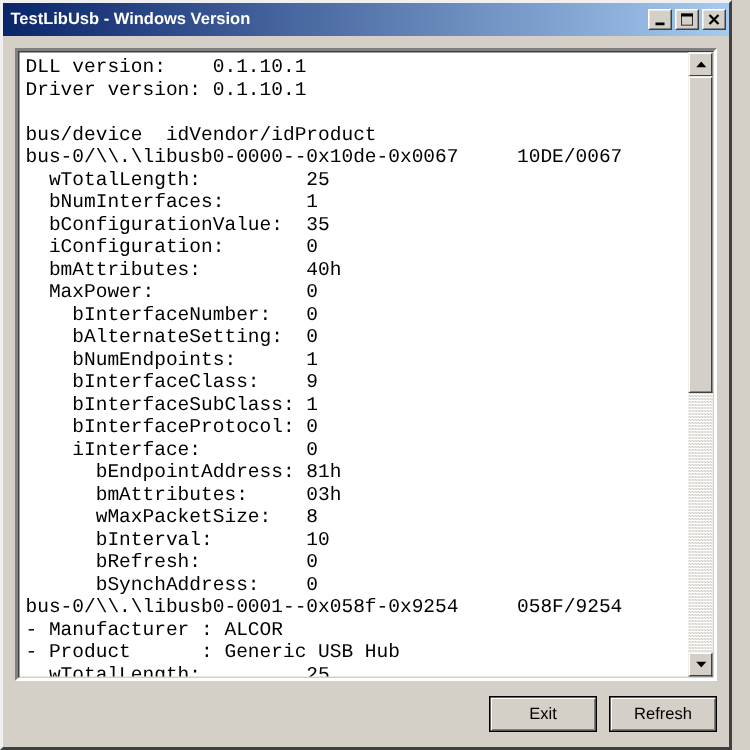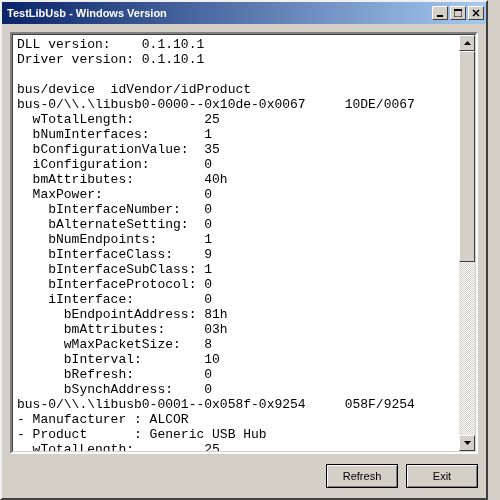--- a/index.html
+++ b/index.html
@@ -194,18 +194,18 @@
           <div class="sb-btn">
             <svg width="7" height="4">
                 <path d="M0 0 L7 0 L3.5 4 Z" fill="#000"></path>
               </svg>
           </div>
         </div>
       </div>
     </div>
 
     <div class="button-row">
+      <div class="btn">Exit</div>
       <div class="btn">Refresh</div>
-      <div class="btn">Exit</div>
     </div>
   </div>
 
 </div>
 
 </body></html>

